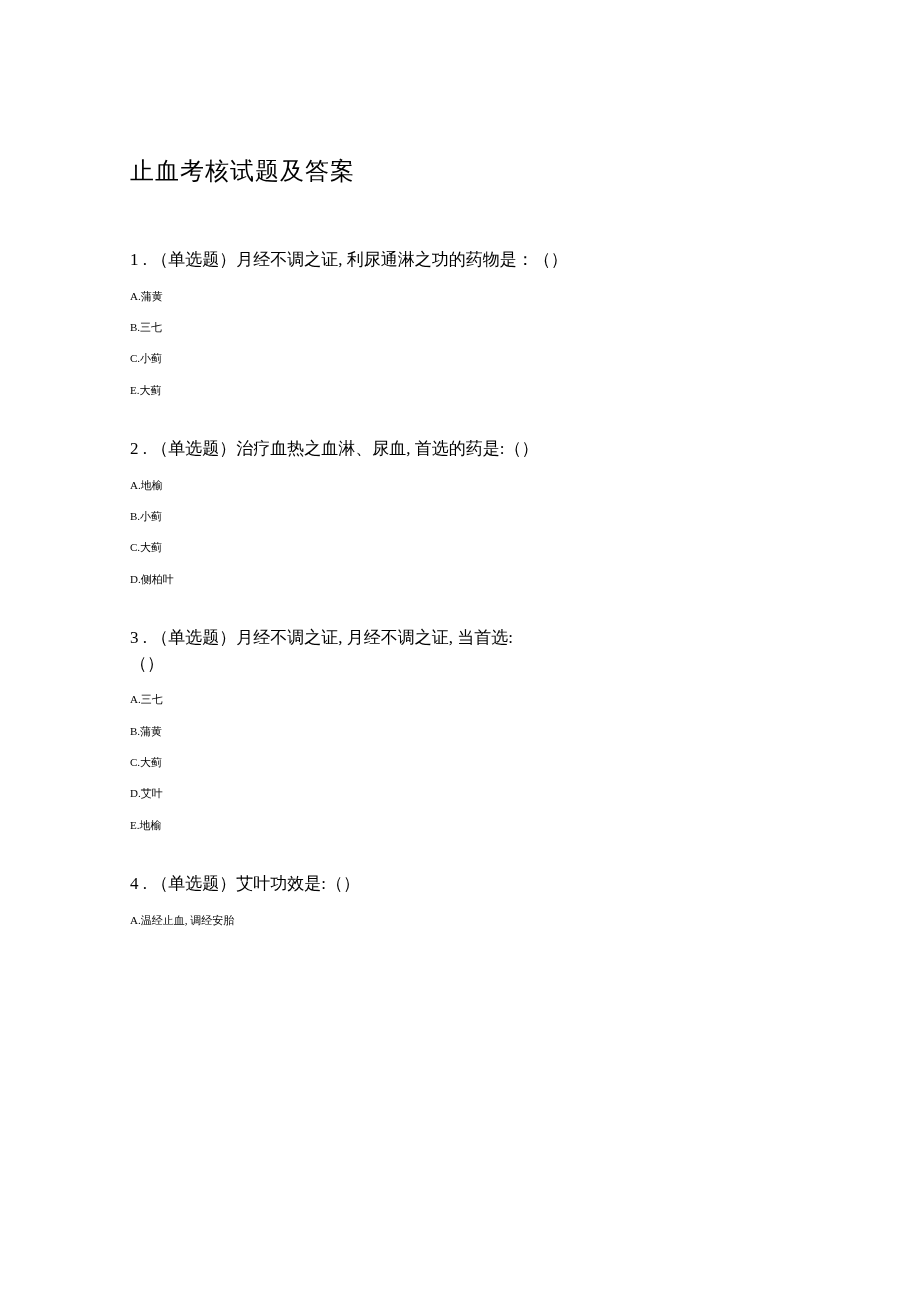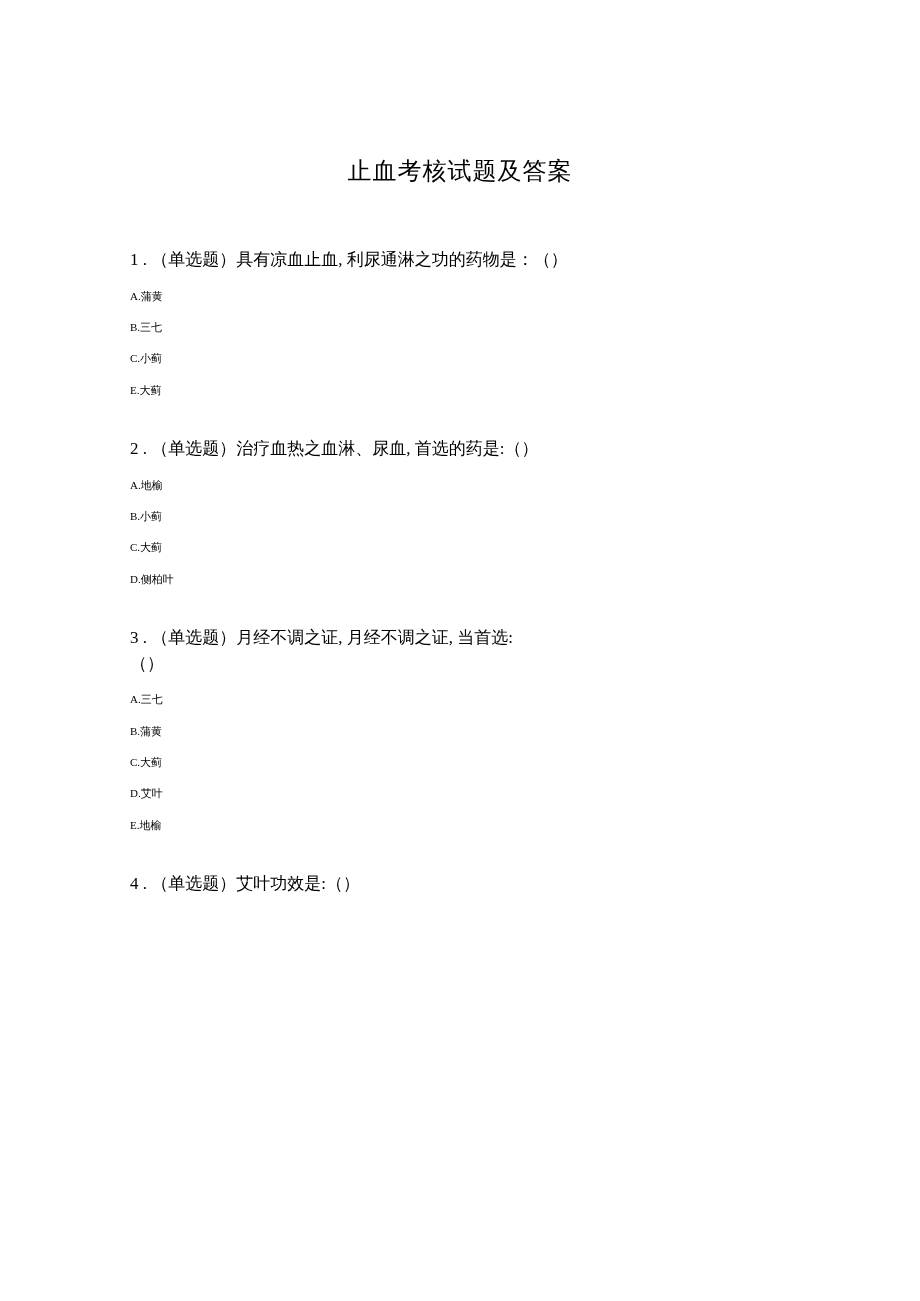--- a/index.html
+++ b/index.html
@@ -9,21 +9,21 @@
     }
     body {
       background: #ffffff;
       width: 920px;
       min-height: 1301px;
       font-family: "SimSun", "宋体", serif;
       color: #000000;
       padding: 155px 130px 60px 130px;
     }
     .title {
-      text-align: center;
+      text-align: left;
       font-size: 24px;
       font-weight: normal;
       margin-bottom: 60px;
       letter-spacing: 1px;
     }
     .question-block {
       margin-bottom: 38px;
     }
     .question-text {
       font-size: 17px;
@@ -52,21 +52,21 @@
     }
   </style>
 </head>
 <body>
 
 <h1 class="title">止血考核试题及答案</h1>
 
 <div class="question-block">
   <div class="question-text">
     <span class="q-num"><span>1</span> .</span>
-    <span class="q-body"><span>（单选题）</span><span>具有凉血止血, 利尿通淋之功的药物是：（）</span></span>
+    <span class="q-body"><span>（单选题）</span><span>月经不调之证, 利尿通淋之功的药物是：（）</span></span>
   </div>
   <div class="option"><span class="option-label">A.</span><span>蒲黄</span></div>
   <div class="option"><span class="option-label">B.</span><span>三七</span></div>
   <div class="option"><span class="option-label">C.</span><span>小蓟</span></div>
   <div class="option"><span class="option-label">E.</span><span>大蓟</span></div>
 </div>
 
 <div class="question-block">
   <div class="question-text">
     <span class="q-num"><span>2</span> .</span>
@@ -89,13 +89,14 @@
   <div class="option"><span class="option-label">C.</span><span>大蓟</span></div>
   <div class="option"><span class="option-label">D.</span><span>艾叶</span></div>
   <div class="option"><span class="option-label">E.</span><span>地榆</span></div>
 </div>
 
 <div class="question-block q4-options">
   <div class="question-text">
     <span class="q-num"><span>4</span> .</span>
     <span class="q-body"><span>（单选题）</span><span>艾叶功效是:（）</span></span>
   </div>
+  <div class="option"><span class="option-label">A.</span><span>温经止血, 调经安胎</span></div>
 </div>
 
 </body></html>

